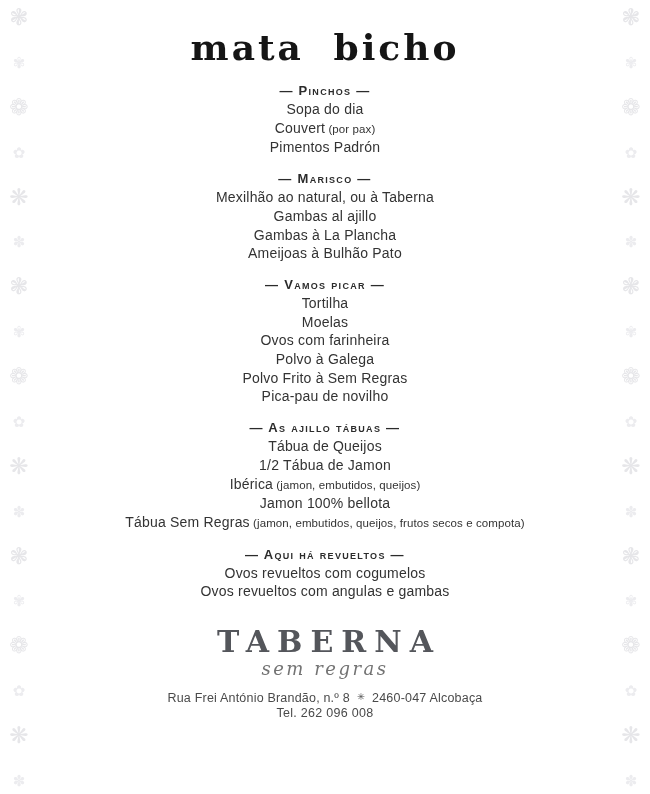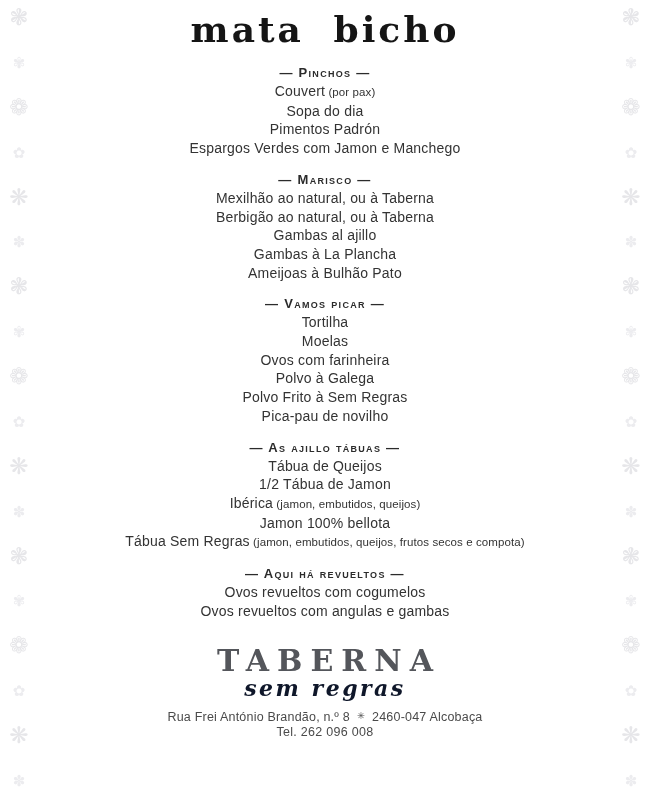--- a/index.html
+++ b/index.html
@@ -26,20 +26,21 @@
   .border-strip span{display:block;}
   .border-strip span:nth-child(even){font-size:15px; color:#ececef;}
 
   .content{position:absolute; inset:0; text-align:center;}
 
   .menu-title{
     padding-top:9px;
     font-family:"DejaVu Serif",serif; font-weight:700;
     font-size:36px; line-height:41px; letter-spacing:3px; word-spacing:14px;
     color:var(--title);
+    margin-top:18px;
   }
 
   .sections{margin-top:13px;}
   .section{margin-top:12px;}
   .section:first-child{margin-top:0;}
   .section-heading{
     font-size:13px; line-height:19px; font-weight:bold;
     font-variant:small-caps; letter-spacing:1.3px; color:var(--heading);
   }
   .menu-item{
@@ -49,23 +50,22 @@
   .item-note{font-size:11.5px; letter-spacing:0.1px;}
 
   .footer{margin-top:24px;}
   .brand-wordmark{
     font-family:"DejaVu Serif",serif; font-weight:700;
     font-size:30px; line-height:34px; letter-spacing:8px; text-indent:8px;
     color:var(--brand);
   }
   .brand-tagline{
     font-family:"DejaVu Serif",serif; font-style:italic;
-    font-size:22px; line-height:20px; letter-spacing:2.5px;
-    color:#0f172a;
-    font-weight:bold;
+    font-size:18px; line-height:20px; letter-spacing:2.5px;
+    color:#737373;
   }
   .address-line{
     margin-top:10px; font-size:12.5px; line-height:15.5px;
     color:var(--footer); letter-spacing:0.2px;
   }
   .phone-line{
     font-size:12.5px; line-height:15.5px; color:var(--footer);
     letter-spacing:0.3px;
   }
   .star-separator{font-size:9.5px; vertical-align:1.5px; padding:0 7px; color:var(--footer);}
@@ -116,29 +116,27 @@
       <span>✽</span>
     </div>
 
   <div class="content">
 
     <h1 class="menu-title">mata bicho</h1>
 
     <div class="sections" id="sections">
         <div class="section">
           <div class="section-heading">— Pinchos —</div>
+          <div class="menu-item"><span>Sopa do dia</span></div>
           <div class="menu-item"><span>Couvert</span><span class="item-note"> (por pax)</span></div>
-          <div class="menu-item"><span>Sopa do dia</span></div>
           <div class="menu-item"><span>Pimentos Padrón</span></div>
-          <div class="menu-item"><span>Espargos Verdes com Jamon e Manchego</span></div>
         </div>
         <div class="section">
           <div class="section-heading">— Marisco —</div>
           <div class="menu-item"><span>Mexilhão ao natural, ou à Taberna</span></div>
-          <div class="menu-item"><span>Berbigão ao natural, ou à Taberna</span></div>
           <div class="menu-item"><span>Gambas al ajillo</span></div>
           <div class="menu-item"><span>Gambas à La Plancha</span></div>
           <div class="menu-item"><span>Ameijoas à Bulhão Pato</span></div>
         </div>
         <div class="section">
           <div class="section-heading">— Vamos picar —</div>
           <div class="menu-item"><span>Tortilha</span></div>
           <div class="menu-item"><span>Moelas</span></div>
           <div class="menu-item"><span>Ovos com farinheira</span></div>
           <div class="menu-item"><span>Polvo à Galega</span></div>

